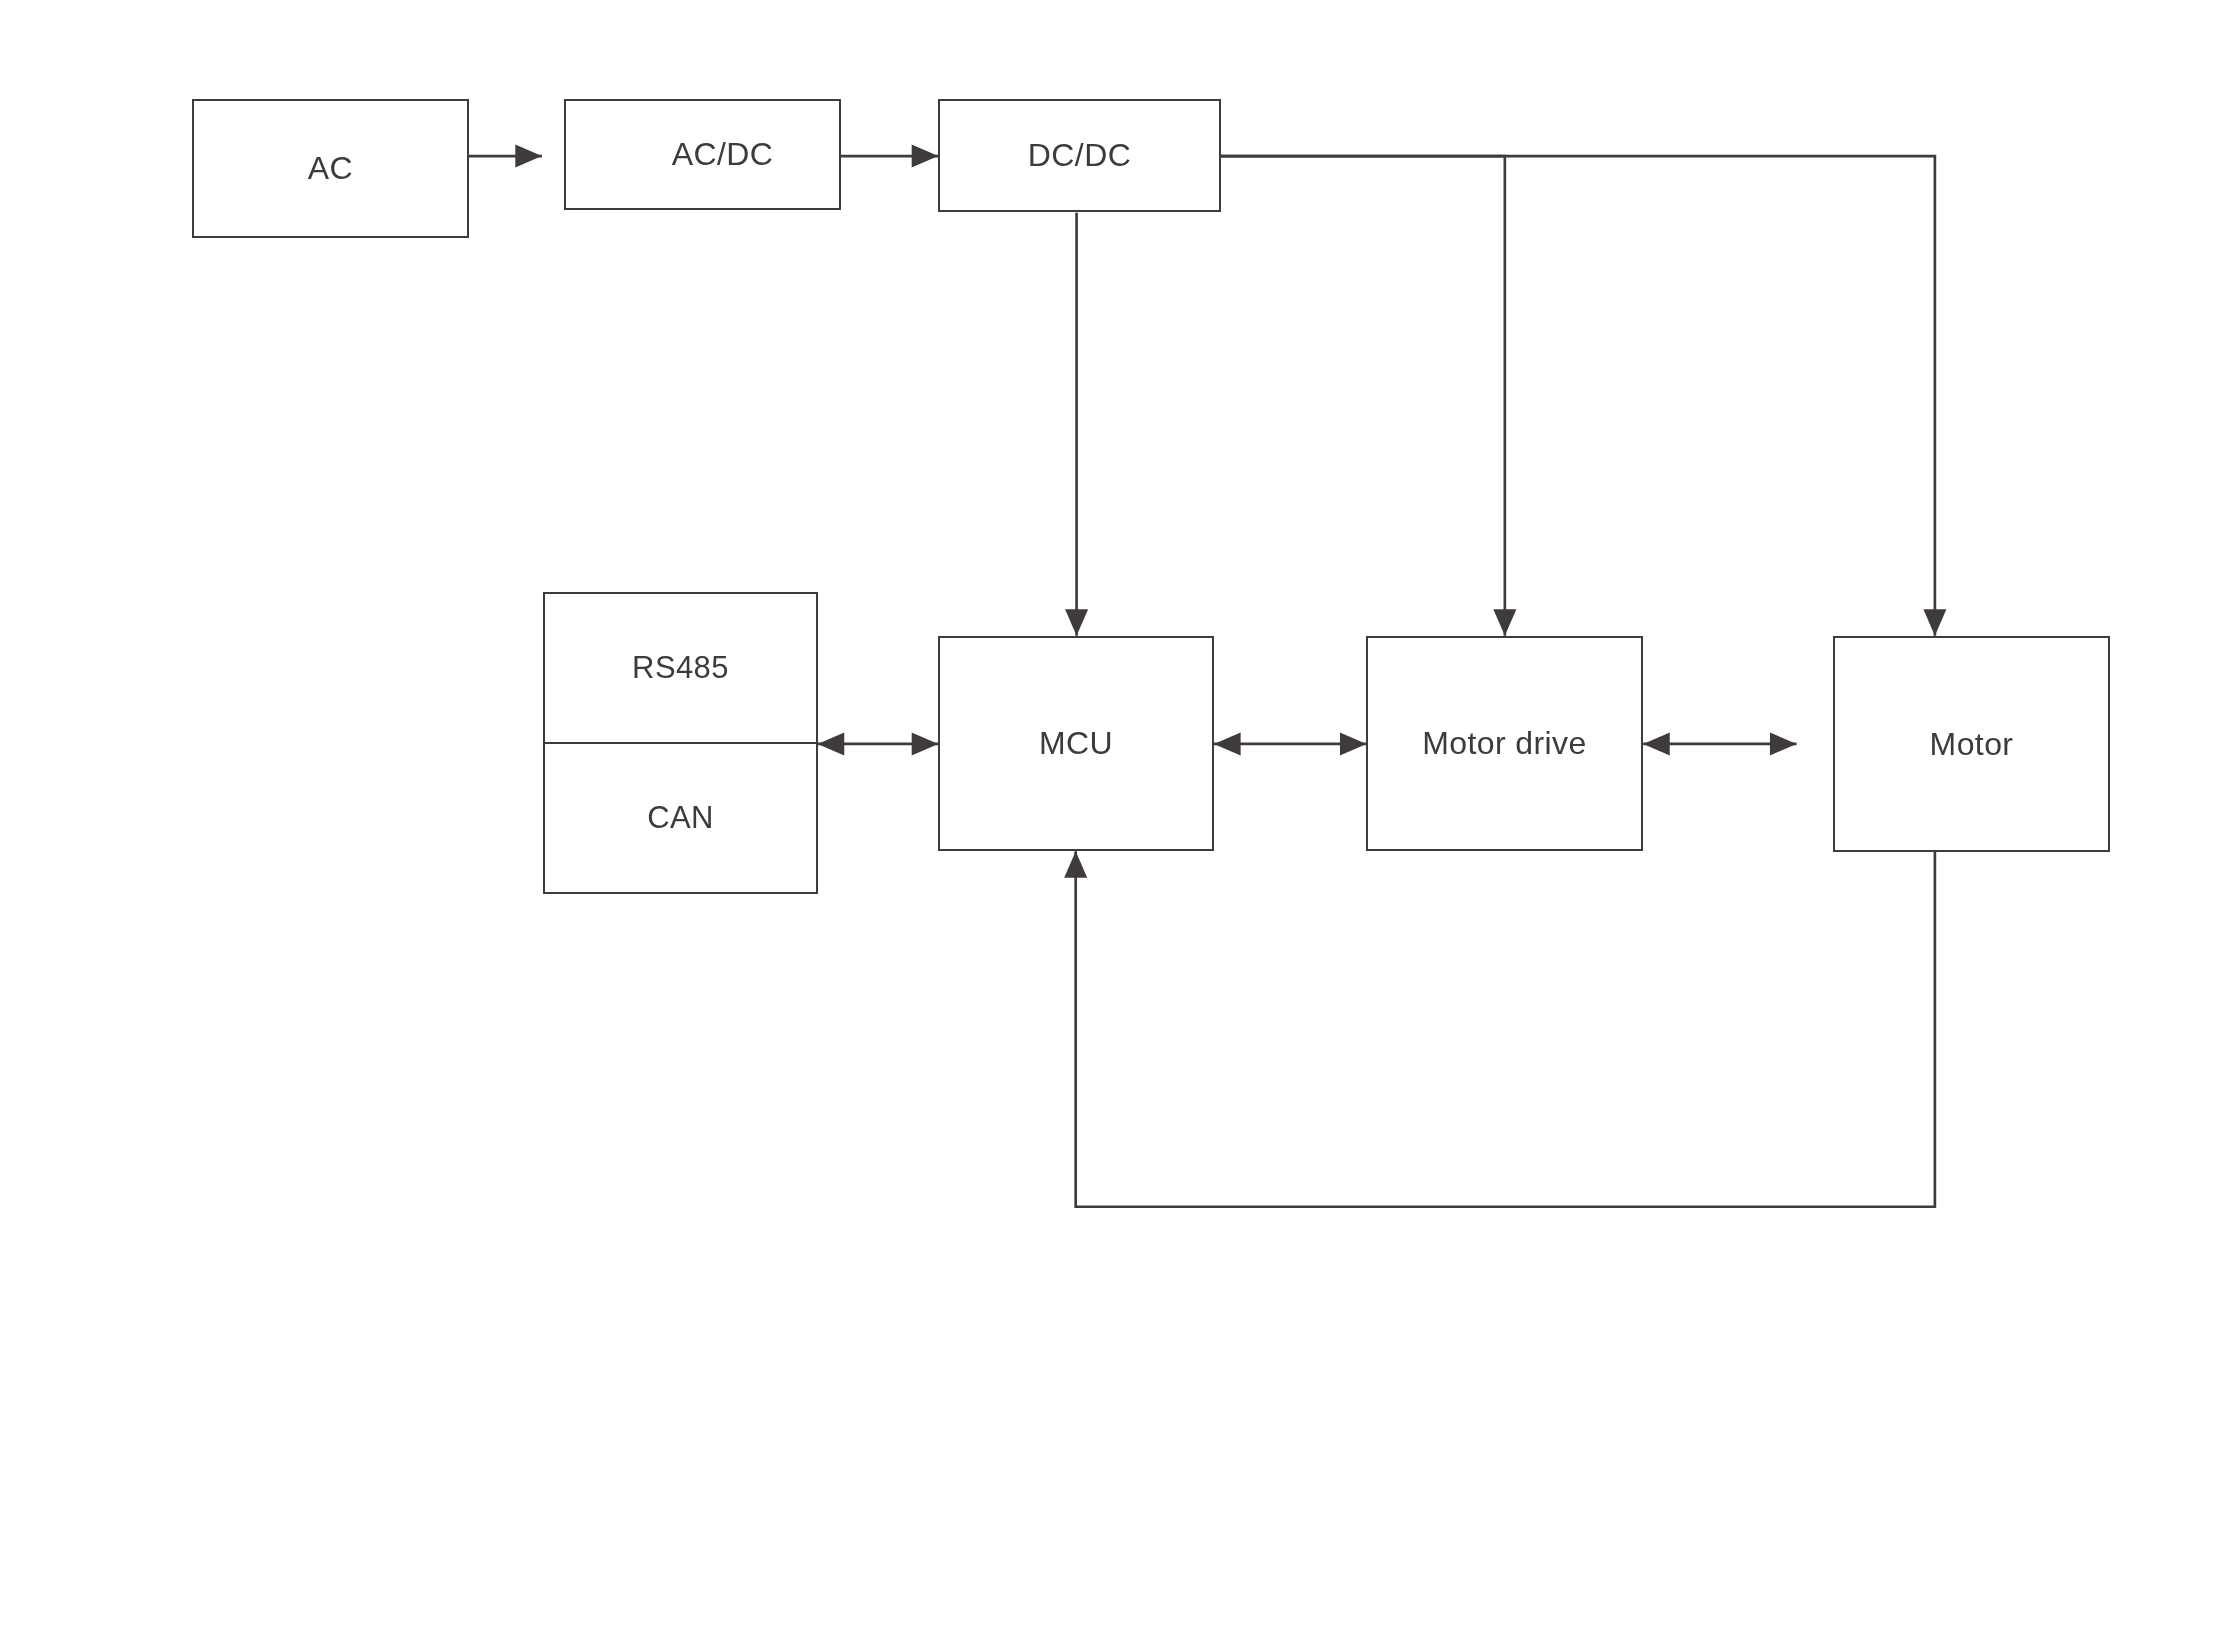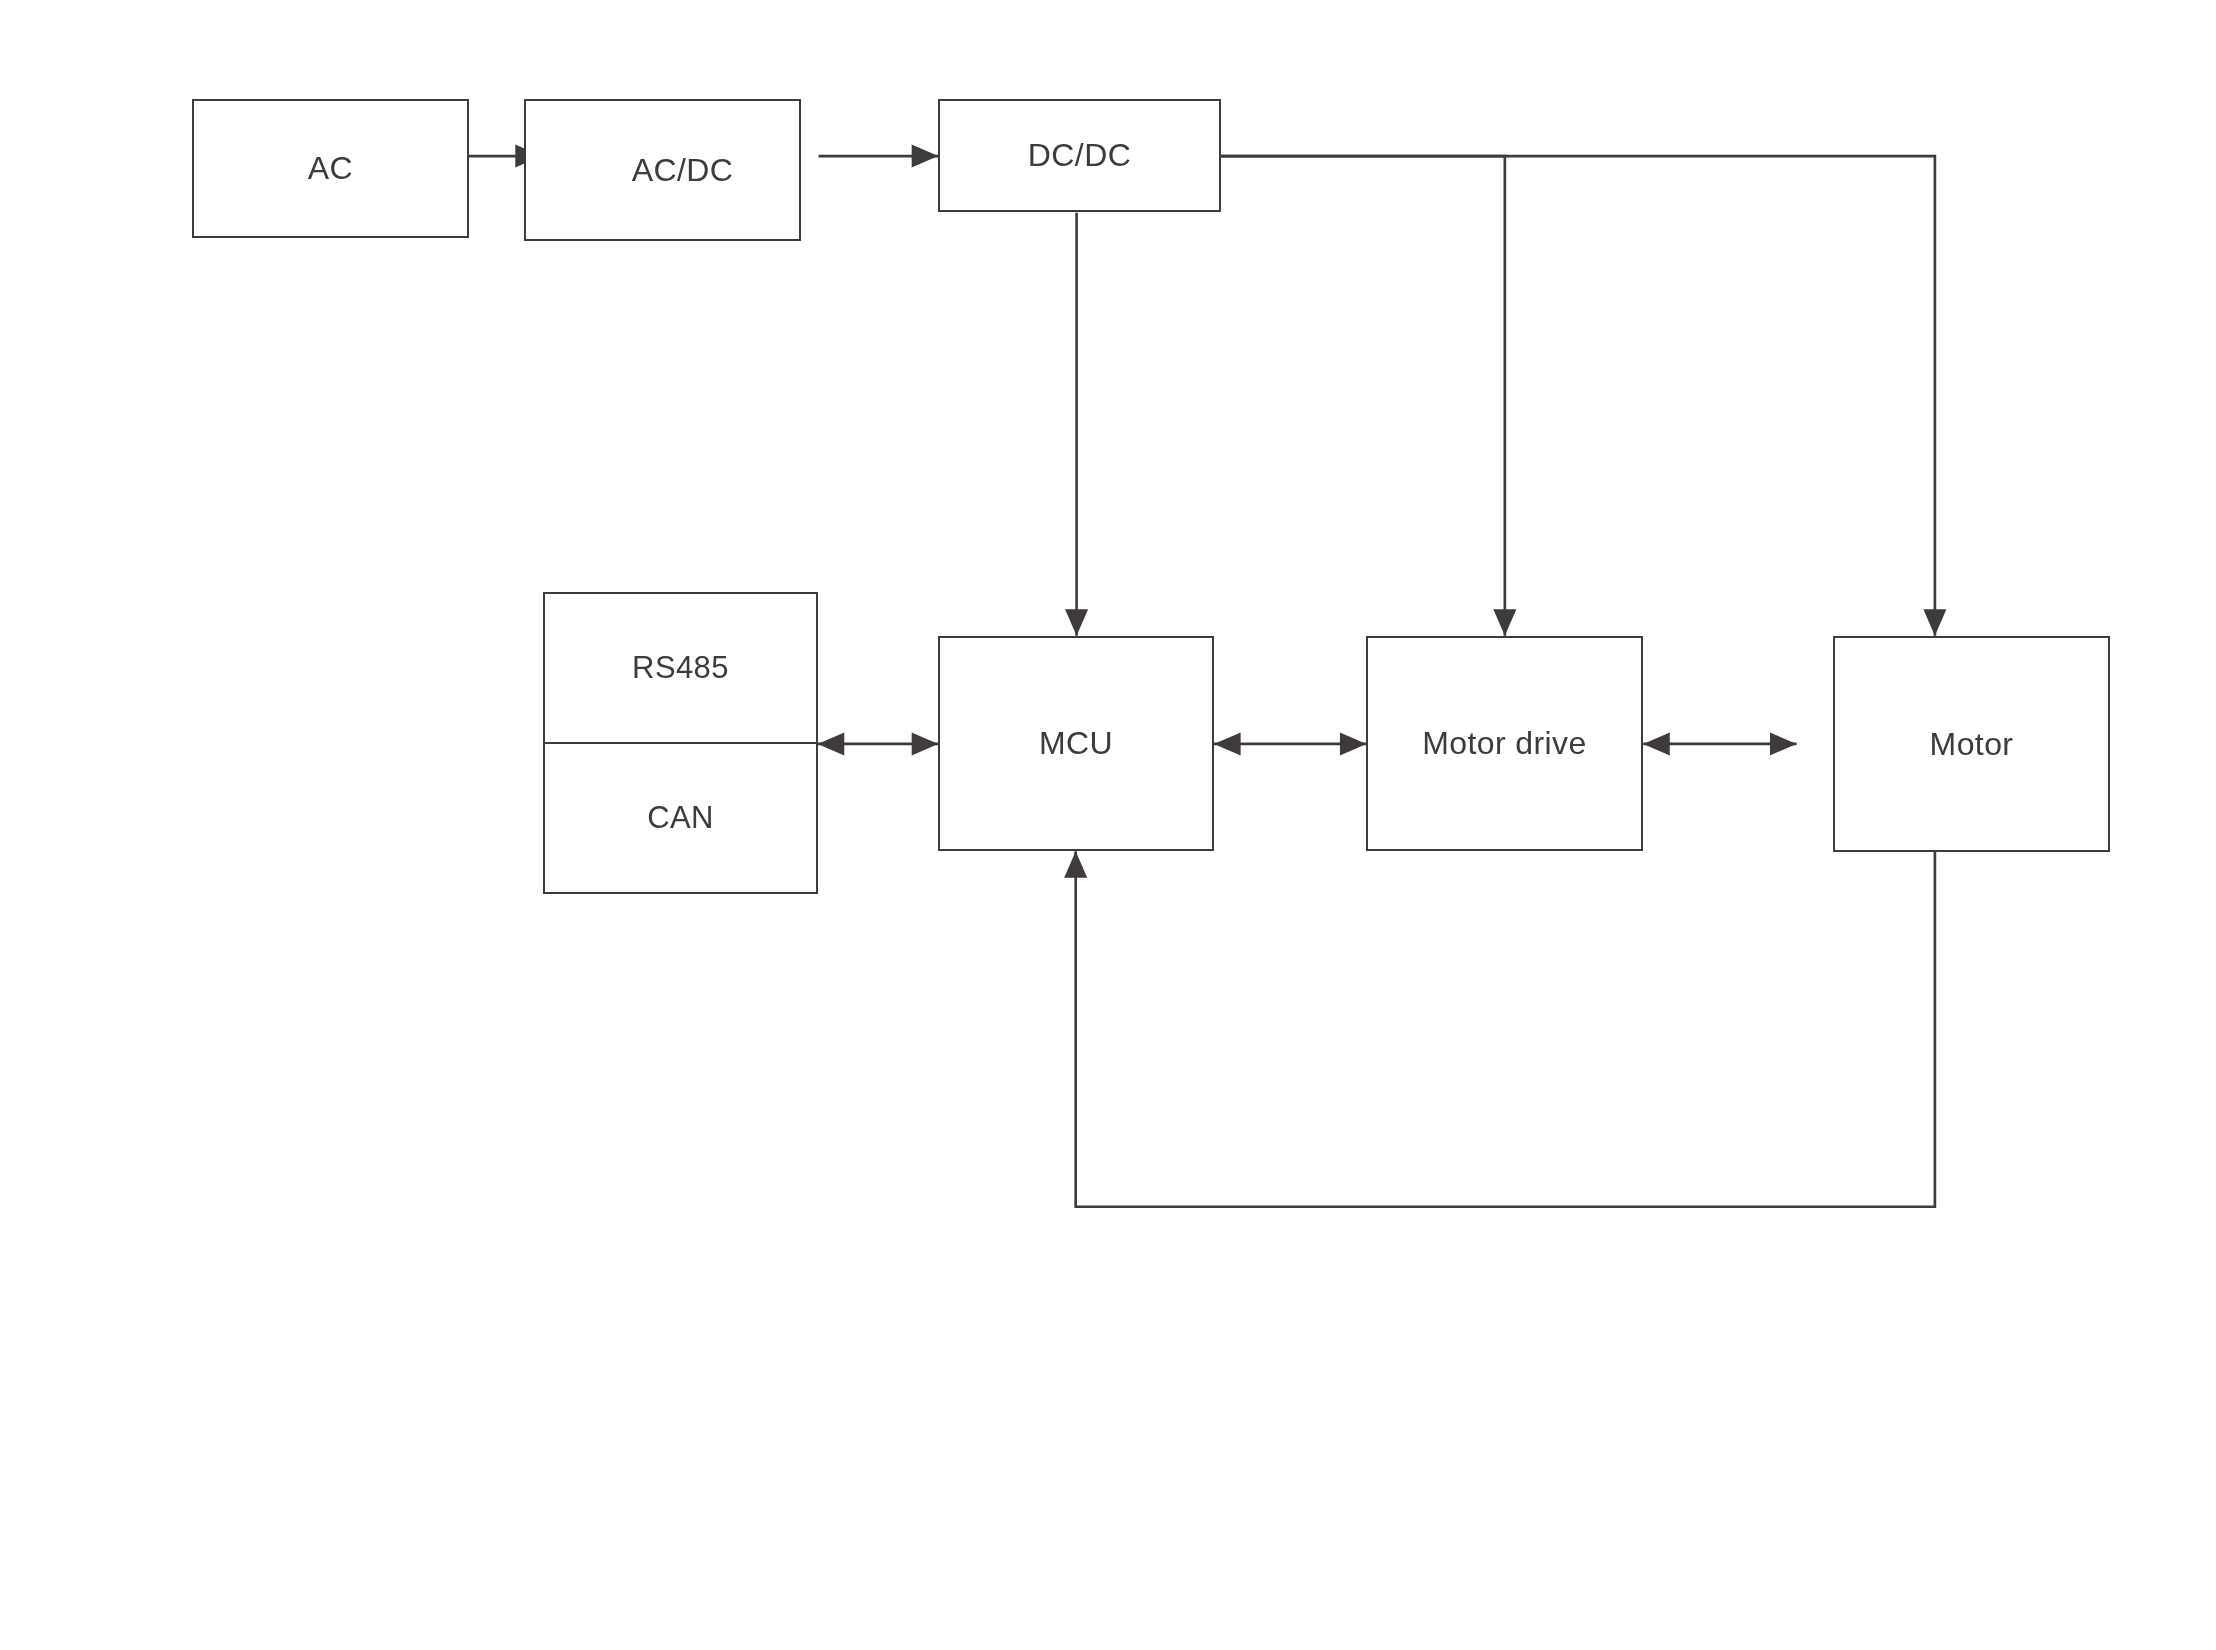--- a/index.html
+++ b/index.html
@@ -27,21 +27,21 @@
     box-sizing: border-box;
     border: 2.7px solid var(--line, #3e3b3a);
     background: #ffffff;
     display: flex;
     align-items: center;
     justify-content: center;
     font-size: 32px;
     letter-spacing: 0.4px;
   }
   .node-ac          { left: 145px;  top: 99px; width: 277px; height: 139px; margin-left: 47px; }
-  .node-acdc        { left: 524px;  top: 99px; width: 277px; height: 142px; padding-left: 40px; }
+  .node-acdc        { left: 564px;  top: 99px; width: 277px; height: 111px; padding-left: 40px; }
   .node-dcdc        { left: 938px; top: 99px; width: 283px; height: 113px; }
   .node-mcu         { left: 938px; top: 636px; width: 276px; height: 215px; }
   .node-motor-drive { left: 1366px; top: 636px; width: 277px; height: 215px; }
   .node-motor       { left: 1796px; top: 636px; width: 277px; height: 216px; margin-left: 37px; }
 
   .interface-stack {
     position: absolute;
     left: 543px;
     top: 592px;
     width: 275px;

